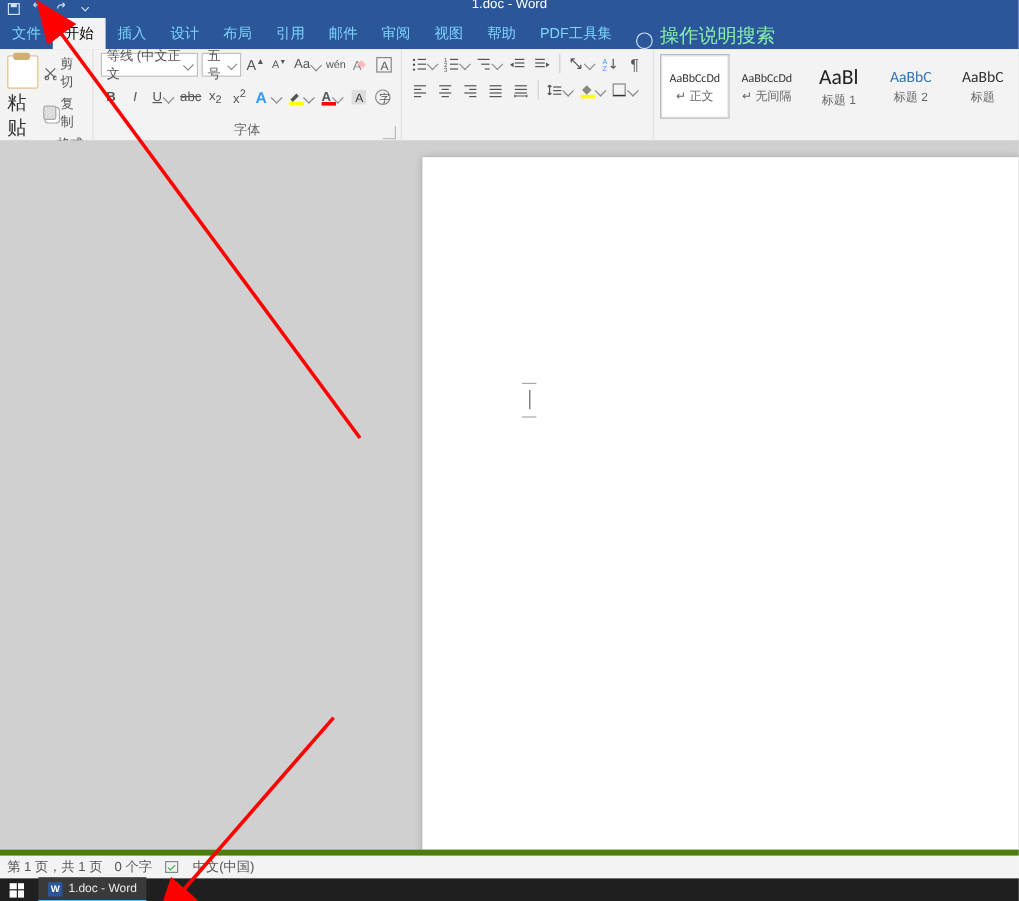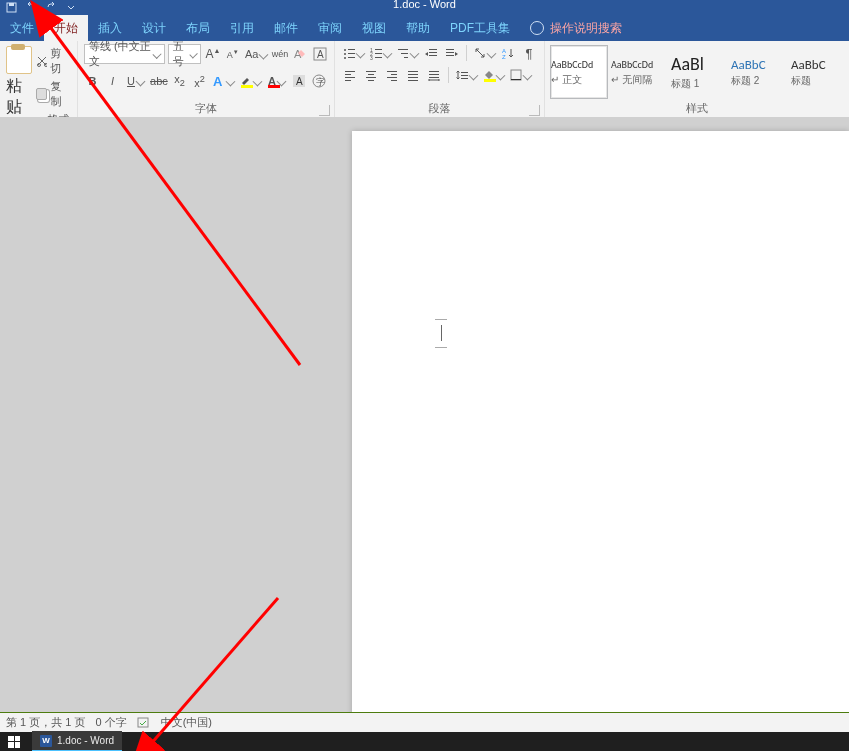--- a/index.html
+++ b/index.html
@@ -4,22 +4,22 @@
 <style>
   html,body{margin:0;padding:0;width:849px;height:751px;font-family:"Microsoft YaHei","Segoe UI",Arial,sans-serif;font-size:12px;color:#333;background:#e6e6e6;overflow:hidden;}
   
   .titlebar{height:15px;background:#2b579a;color:#fff;position:relative;}
   .qat{position:absolute;left:4px;top:0;display:flex;gap:6px;align-items:center;height:15px;}
   .qat-btn{width:14px;height:14px;display:flex;align-items:center;justify-content:center;color:#cfe0f5;font-size:10px;}
   .titlebar .title{position:absolute;left:0;right:0;text-align:center;top:-2px;font-size:11px;color:#fff;pointer-events:none;}
   
   .tabs{height:26px;background:#2b579a;display:flex;align-items:stretch;padding-left:0;}
   .tab{color:#7dd3fc;padding:0 10px;display:flex;align-items:center;font-size:12px;cursor:pointer;}
-  .tab.active{background:#f3f3f3;color:#7f1d1d;}
-  .tellme{display:flex;align-items:center;color:#fca5a5;font-size:12px;margin-left:10px;gap:6px;}
+  .tab.active{background:#f3f3f3;color:#000000;}
+  .tellme{display:flex;align-items:flex-end;color:#86efac;font-size:16px;margin-left:10px;gap:6px;}
   .bulb{width:12px;height:12px;border:1px solid #cfe0f5;border-radius:50%;position:relative;}
   
   .ribbon{height:76px;background:#f3f3f3;border-bottom:1px solid #d4d4d4;display:flex;}
   .group{border-right:1px solid #e1e1e1;display:flex;flex-direction:column;position:relative;}
   .group-body{flex:1;display:flex;padding:3px 6px 0 6px;}
   .group-label{height:16px;text-align:center;font-size:11px;color:#666;position:relative;}
   .dlaunch{position:absolute;right:4px;bottom:1px;width:10px;height:10px;border:1px solid #bbb;border-left:none;border-top:none;}
   
   .clip-left{display:flex;flex-direction:column;align-items:center;justify-content:flex-start;width:34px;}
   .paste-icon{width:24px;height:26px;border:1px solid #e0c388;background:linear-gradient(#fff,#fff);border-radius:2px;position:relative;margin-top:2px;}
@@ -35,32 +35,32 @@
   .combo.fontname{width:78px;justify-content:space-between;}
   .combo.fontsize{width:26px;}
   .sq{width:16px;height:16px;border:1px solid transparent;display:flex;align-items:center;justify-content:center;font-size:11px;color:#555;border-radius:2px;}
   .sq.wide{width:22px;}
   .dd{width:6px;height:6px;border-right:1px solid #888;border-bottom:1px solid #888;transform:rotate(45deg);margin-left:2px;}
   
   .para-col{display:flex;flex-direction:column;gap:4px;}
   .sep{width:1px;height:16px;background:#d0d0d0;margin:0 2px;}
   
   .styles{display:flex;}
-  .stylebox{width:56px;height:52px;border:1px solid transparent;display:flex;flex-direction:column;align-items:flex-start;justify-content:center;margin:2px 1px;cursor:pointer;}
+  .stylebox{width:56px;height:52px;border:1px solid transparent;display:flex;flex-direction:column;align-items:center;justify-content:center;margin:2px 1px;cursor:pointer;}
   .stylebox.sel{border:1px solid #b8babd;background:#fff;box-shadow:inset 0 0 0 1px #e6e6e6;}
   .style-prev{font-family:Calibri,Arial; color:#333;}
   .style-name{font-size:10px;color:#666;margin-top:2px;}
   
   .workspace{position:absolute;top:117px;left:0;right:0;bottom:38px;background:#d0d0d0;overflow:hidden;}
   .page{position:absolute;left:352px;top:14px;width:497px;height:700px;background:#fff;box-shadow:0 0 6px rgba(0,0,0,.2);}
   .cursor{position:absolute;left:441px;top:208px;width:1px;height:16px;background:#666;}
   .cursor:before{content:"";position:absolute;left:-6px;top:-6px;width:12px;height:1px;background:#aaa;}
   .cursor:after{content:"";position:absolute;left:-6px;top:22px;width:12px;height:1px;background:#aaa;}
   
-  .statusbar{position:absolute;left:0;right:0;bottom:19px;height:19px;background:#f3f3f3;border-top:1px solid #4d7c0f;display:flex;align-items:center;gap:10px;padding:0 6px;font-size:11px;color:#555;}
+  .statusbar{position:absolute;left:0;right:0;bottom:19px;height:19px;background:#f3f3f3;border-top:5px solid #4d7c0f;display:flex;align-items:center;gap:10px;padding:0 6px;font-size:11px;color:#555;}
   
   .taskbar{position:absolute;left:0;right:0;bottom:0;height:19px;background:#1f1f1f;display:flex;align-items:center;}
   .startbtn{width:28px;height:19px;display:flex;align-items:center;justify-content:center;}
   .winlogo{width:12px;height:12px;display:grid;grid-template-columns:1fr 1fr;grid-template-rows:1fr 1fr;gap:1px;}
   .winlogo div{background:#fff;}
   .taskitem{height:19px;background:#3a3a3a;display:flex;align-items:center;gap:5px;padding:0 8px;border-bottom:2px solid #4cc2ff;color:#eaeaea;font-size:10px;margin-left:4px;}
   .wdico{width:12px;height:12px;background:#2b579a;border-radius:1px;display:flex;align-items:center;justify-content:center;color:#fff;font-size:8px;font-weight:bold;}
   
   .arrow{position:absolute;pointer-events:none;}
   .arrow svg{overflow:visible;}
@@ -380,24 +380,20 @@
           <div class="sq wide">
               <svg width="14" height="14">
                 <rect x="2" y="2" width="10" height="10" fill="none" stroke="#888"></rect>
                 <rect x="2" y="11" width="10" height="1" fill="#333"></rect>
               </svg>
               <span class="dd"></span>
             </div>
         </div>
       </div>
     </div>
-    <div class="group-label">
-      <span>段落</span>
-      <span class="dlaunch"></span>
-    </div>
   </div>
 
   <div class="group" style="flex:1;border-right:none;">
     <div class="group-body" style="padding:2px 0 0 4px;">
       <div class="styles" id="styles-gallery">
           <div class="stylebox sel">
             <div class="style-prev" style="font-size: 10px; color: rgb(51, 51, 51);">AaBbCcDd</div>
             <div class="style-name">↵ 正文</div>
           </div>
           <div class="stylebox">
@@ -410,23 +406,20 @@
           </div>
           <div class="stylebox">
             <div class="style-prev" style="font-size: 13px; color: rgb(46, 116, 181);">AaBbC</div>
             <div class="style-name">标题 2</div>
           </div>
           <div class="stylebox">
             <div class="style-prev" style="font-size: 13px; color: rgb(51, 51, 51);">AaBbC</div>
             <div class="style-name">标题</div>
           </div>
         </div>
-    </div>
-    <div class="group-label">
-      <span>样式</span>
     </div>
   </div>
 
 </div>
 
 <div class="workspace">
   <div class="page"></div>
   <div class="cursor"></div>
 </div>
 

